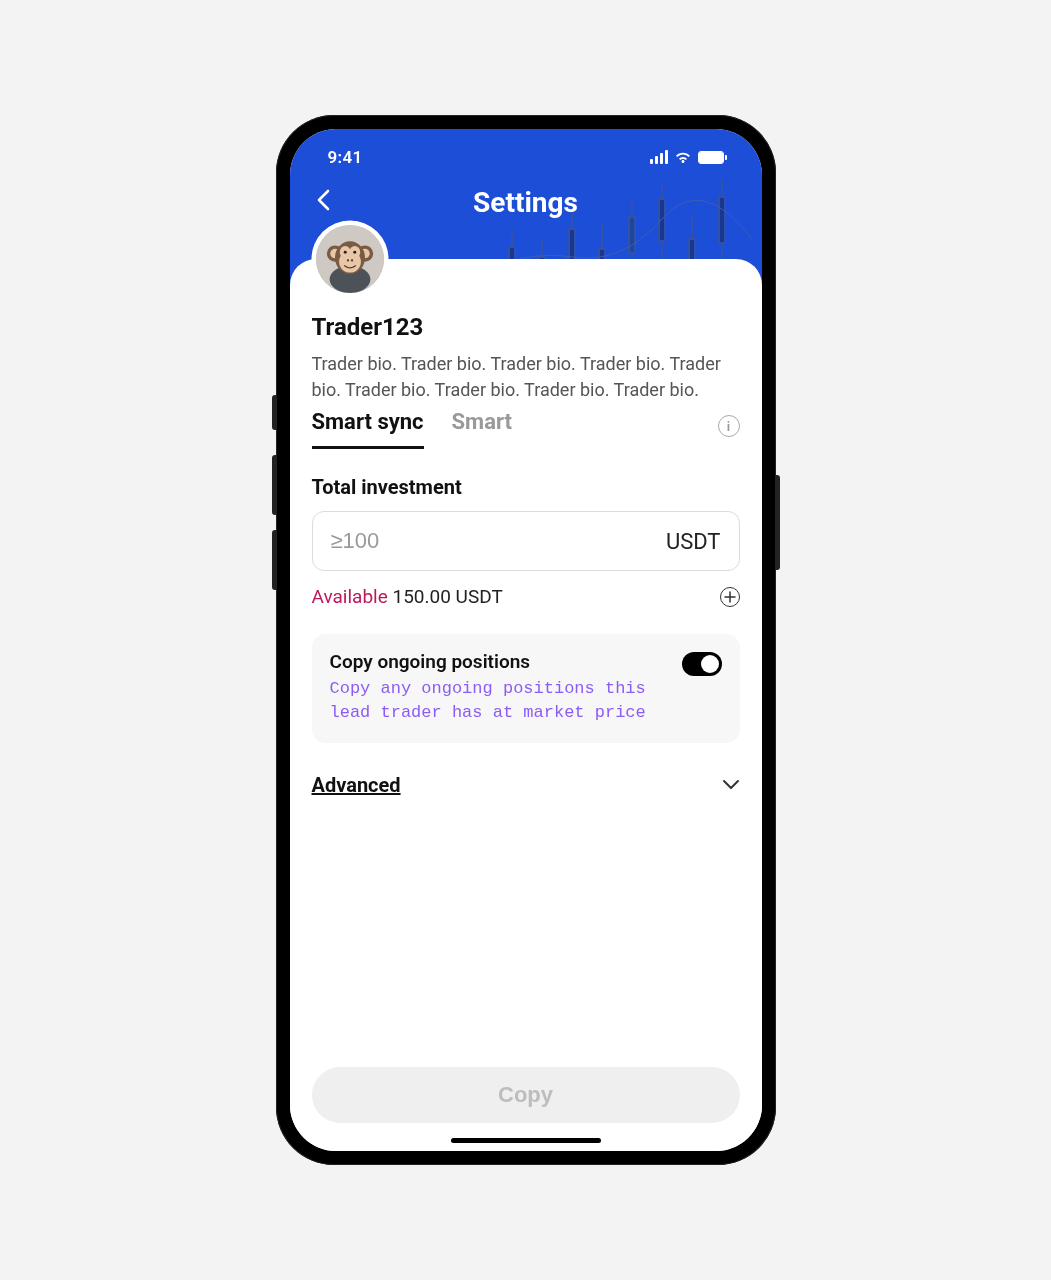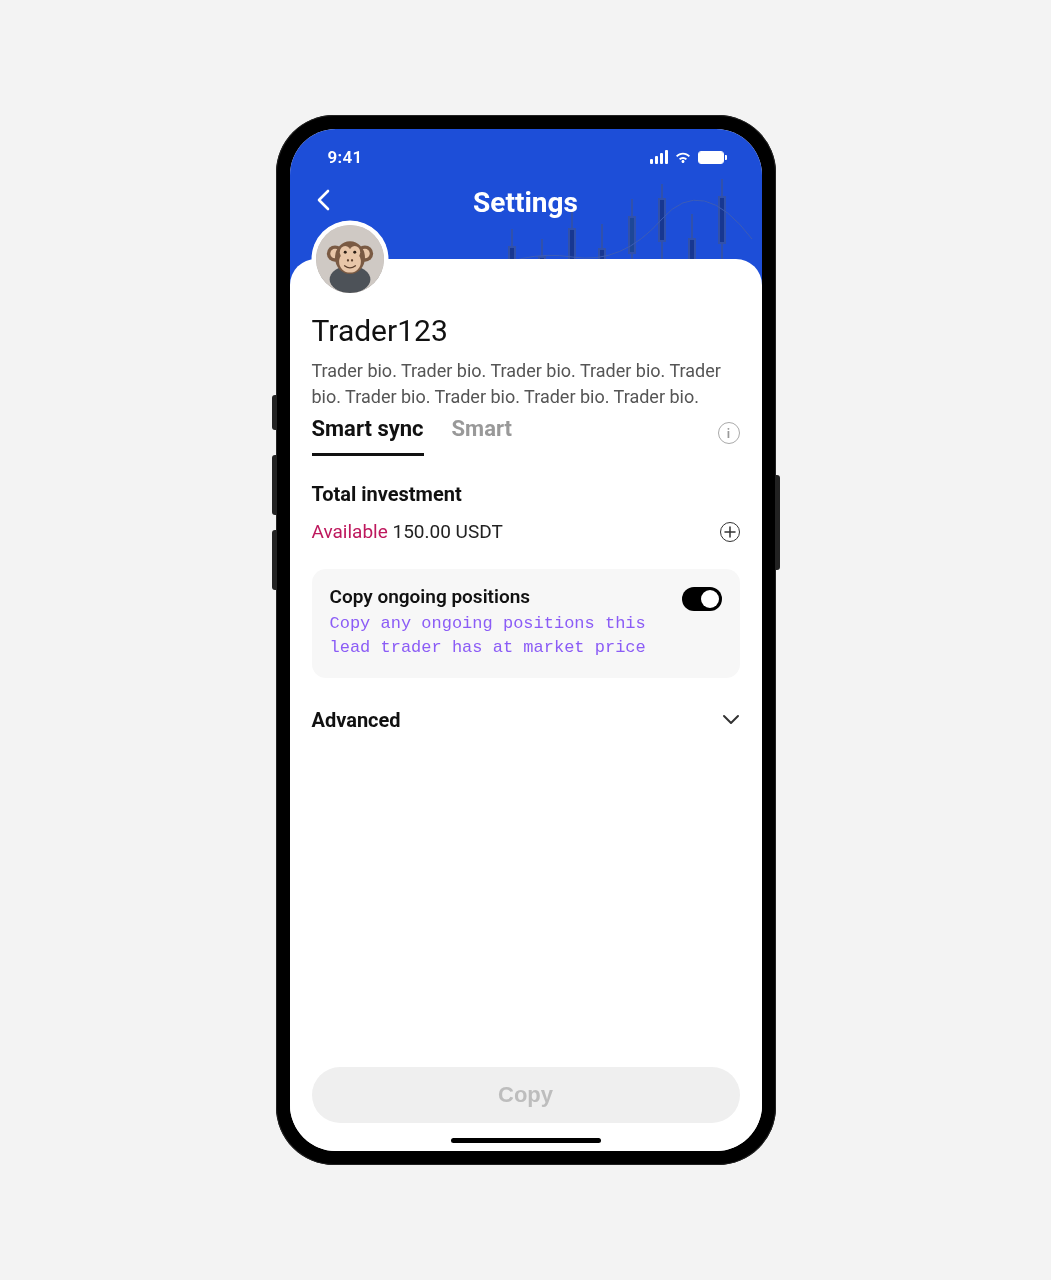--- a/index.html
+++ b/index.html
@@ -100,21 +100,21 @@
     top:-38px; left:22px;
     padding:4px;
     box-shadow:0 0 0 0.5px #fff;
   }
   .avatar-inner{
     width:100%; height:100%; border-radius:50%;
     background: linear-gradient(180deg,#c9c4c0 0%, #b8b3af 60%, #8f8a86 100%);
     display:flex; align-items:center; justify-content:center;
     overflow:hidden;
   }
-  .trader-name { font-size:30px; font-weight:400; color:#111; margin-top:54px;}
+  .trader-name { font-size:24px; font-weight:700; color:#111; margin-top:54px;}
   .trader-bio { font-size:18px; color:#555; margin-top:10px; line-height:1.45;}
   .tabs-row {
     display:flex; align-items:center; border-bottom:0px solid transparent;
     position:relative;
   }
   .tab {
     font-size:22px; font-weight:700; padding: 6px 0 12px 0; margin-right:28px;
     color:#999; cursor:pointer; border-bottom:3px solid transparent;
   }
   .tab.active { color:#111; border-bottom-color:#111;}
@@ -162,20 +162,21 @@
     position:relative; cursor:pointer; flex-shrink:0; margin-top:2px;
   }
   .toggle-knob {
     width:18px; height:18px; background:#fff; border-radius:50%;
     position:absolute; top:3px; right:3px;
   }
   .advanced-row {
     display:flex; align-items:center; justify-content:space-between;
     margin-top:30px; font-size:20px; font-weight:700; color:#111;
     cursor:pointer;
+    text-decoration:underline;
   }
   .chev-down svg { display:block;}
   .spacer { flex:1;}
   .copy-btn {
     background:#efefef; color:#bdbdbd;
     font-size:22px; font-weight:700;
     border:none; border-radius:40px;
     height:56px; width:100%;
     margin-bottom:28px;
     cursor:pointer;
@@ -281,20 +282,24 @@
 
       <div class="tabs-row">
         <div class="tab active">Smart sync</div>
         <div class="tab">Smart</div>
         <div class="info-icon-wrap">
           <div class="info-circle">i</div>
         </div>
       </div>
 
       <div class="section-label">Total investment</div>
+      <div class="input-box">
+        <input class="input-field" placeholder="≥100" style="">
+        <span class="currency-label">USDT</span>
+      </div>
       <div class="avail-row">
         <div>
           <span class="avail-label">Available</span>
           <span> </span>
           <span class="avail-value">150.00 USDT</span>
         </div>
         <div class="add-circle">
           <svg width="12" height="12" viewBox="0 0 12 12">
             <path d="M6 1v10M1 6h10" stroke="#333" stroke-width="1.5" stroke-linecap="round"></path>
           </svg>

